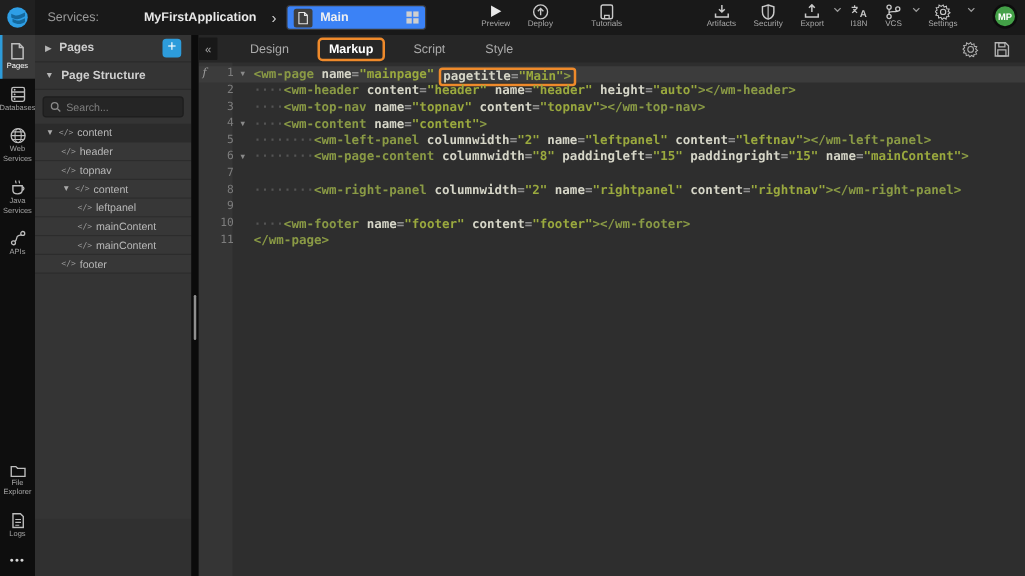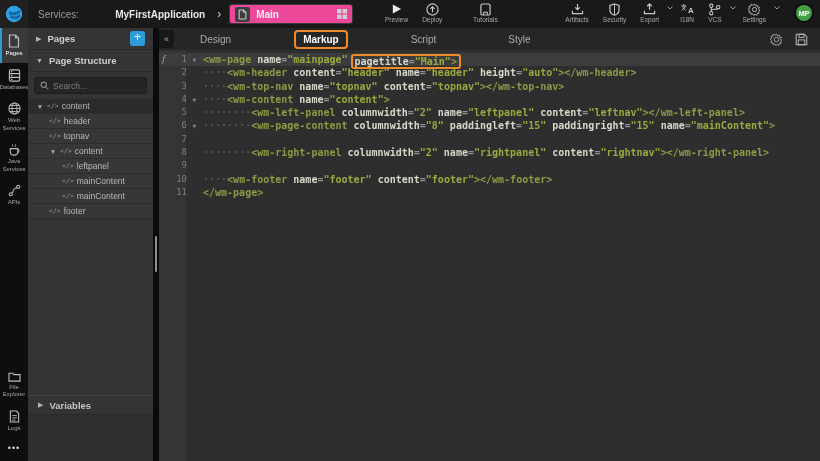--- a/index.html
+++ b/index.html
@@ -8,21 +8,21 @@
   #app { position:relative; width:820px; height:461px; background:#2e2e2e; }
 
   
   .topbar { position:absolute; top:0; left:0; width:820px; height:28px;
     background:#191919; display:flex; align-items:center; z-index:5; }
   .logo-box { width:28px; height:28px; background:#202020; display:flex;
     align-items:center; justify-content:center; flex:0 0 auto; }
   .project { margin-left:10px; font-size:10px; color:#9a9a9a; white-space:nowrap; }
   .project b { color:#e8e8e8; font-weight:bold;padding-left:36px; }
   .crumb-chev { color:#cfcfcf; font-size:12px; margin:0 8px 0 12px; }
-  .page-pill { height:20px; width:124px; background:#ec4899; border:1px solid #3a3a3a;
+  .page-pill { height:20px; width:112px; background:#3b82f6; border:1px solid #3a3a3a;
     border-radius:3px; display:flex; align-items:center; padding:0 5px; gap:6px; }
   .page-pill .chip { width:15px; height:15px; background:#3f3f3f; border-radius:2px;
     display:flex; align-items:center; justify-content:center; color:#e6e6e6; }
   .page-pill .lbl { font-size:10px; font-weight:bold; color:#f0f0f0; flex:1; }
   .tb-actions { display:flex; align-items:flex-start; }
   .tb-act { display:flex; flex-direction:column; align-items:center; gap:1px;
     color:#c9c9c9; padding:3px 7px 0 7px; cursor:pointer; }
   .tb-act .ico { height:12px; display:flex; align-items:center; }
   .tb-act .cap { font-size:6.5px; color:#a9a9a9; white-space:nowrap; }
   .chev-dn { margin-left:1px; color:#9a9a9a; align-self:flex-start; margin-top:6px; }
@@ -393,35 +393,31 @@
         <div class="tree-row" style="padding-left: 34px;">
           <span class="code-ic">&lt;/&gt;</span>
           <span>mainContent</span>
         </div>
         <div class="tree-row" style="padding-left: 21px;">
           <span class="code-ic">&lt;/&gt;</span>
           <span>footer</span>
         </div>
       </div>
     <div class="panel-fill"></div>
-    <div class="variables-row">
-      <span class="tri">▶</span>
-      <span class="ttl">Variables</span>
-    </div>
     <div class="panel-bottom"></div>
   </div>
 
   <div class="vdivider">
     <div class="scroll-thumb"></div>
   </div>
 
   <div class="editor">
     <div class="tabbar">
       <div class="collapse-btn">«</div>
-      <div id="ed-tabs" style="display:flex;align-items:center;gap:40px;">
+      <div id="ed-tabs" style="display:flex;align-items:center;">
           <div class="ed-tab">Design</div>
           <div class="ed-tab active">Markup</div>
           <div class="ed-tab">Script</div>
           <div class="ed-tab">Style</div>
         </div>
       <div class="tabbar-fill"></div>
       <div class="tab-tool">
         <svg width="13" height="13" viewBox="0 0 16 16">
             <path d="M8 5.2A2.8 2.8 0 1 0 8 10.8 2.8 2.8 0 1 0 8 5.2 M8 1.2 9 3.4 11.3 2.6 11.6 5 14 5.4 12.9 7.5 14.8 9 12.9 10.4 13.8 12.7 11.4 12.9 11 15.3 8.9 14 7.1 15.6 6 13.4 3.7 14.2 3.4 11.8 1 11.4 2.1 9.3 0.2 7.8 2.1 6.4 1.2 4.1 3.6 3.9 4 1.5 6.1 2.8 Z" fill="none" stroke="currentColor" stroke-width="1"></path>
           </svg>

